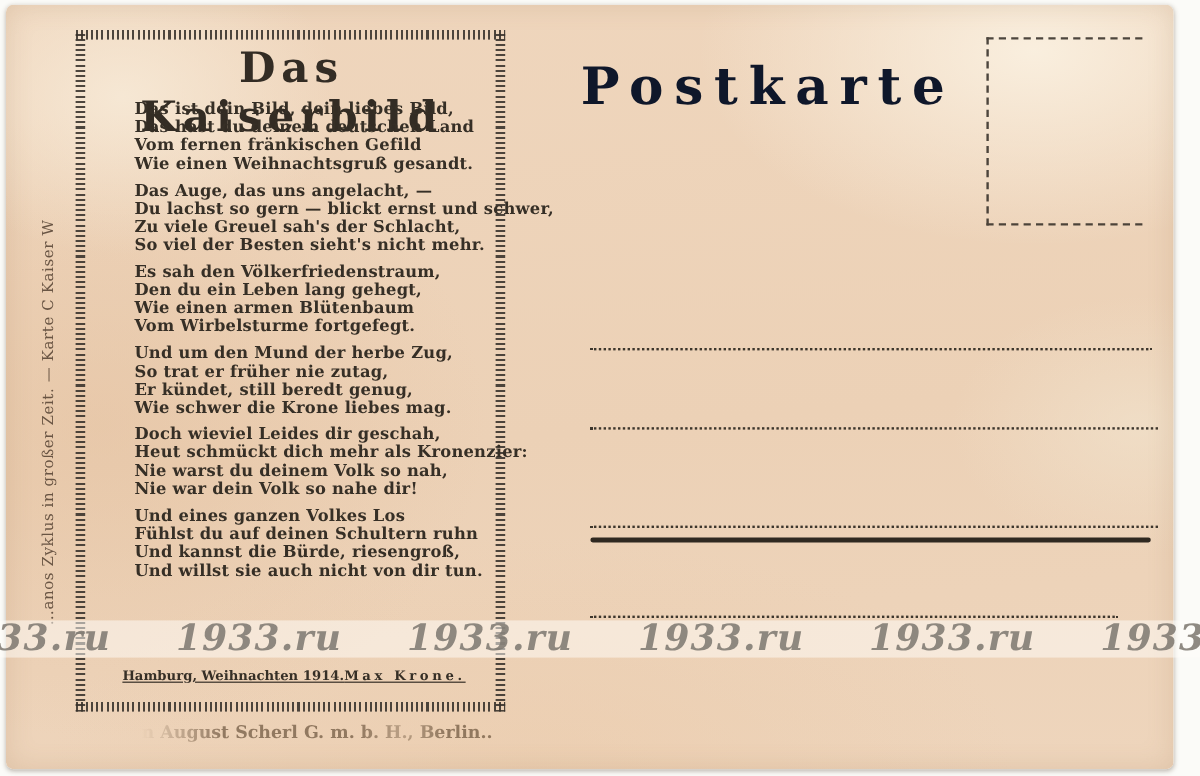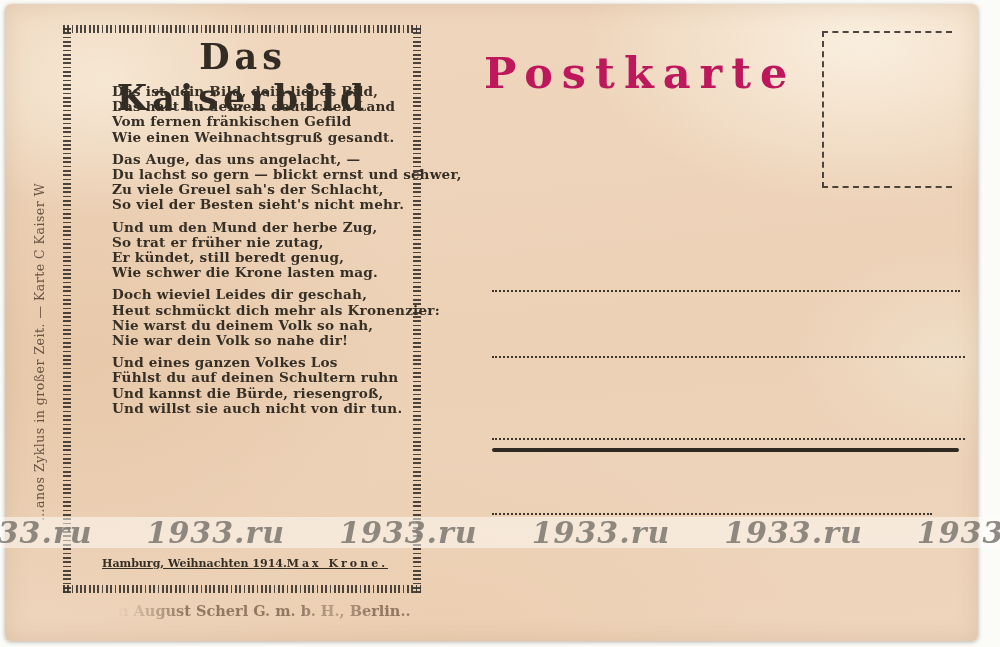--- a/index.html
+++ b/index.html
@@ -49,21 +49,21 @@
   
   .spine{
     position:absolute;left:32px;top:562px;width:420px;
     transform:rotate(-90deg);transform-origin:left top;
     font-size:12.5px;color:rgba(82,64,48,0.85);letter-spacing:.5px;
     white-space:nowrap;text-align:center;
   }
   
   .postkarte{
     position:absolute;left:484px;top:48px;
-    font-size:43px;font-weight:bold;letter-spacing:9px;color:#be185d;text-align:center;
+    font-size:43px;font-weight:bold;letter-spacing:9px;color:#0f172a;text-align:center;
   }
   .stamp-box{
     position:absolute;left:822px;top:31px;width:128px;height:153px;
     border:2px dashed rgba(48,42,35,0.85);border-right:none;
   }
   .dotline{position:absolute;border-top:2px dotted #2f2921;height:0;opacity:.92;}
   .solidline{position:absolute;height:3.6px;background:#2f2921;border-radius:2px;}
   
   .wm-band{
     position:absolute;left:0;top:517px;width:1000px;height:31px;
@@ -97,24 +97,30 @@
       <div class="pline">Vom fernen fränkischen Gefild</div>
       <div class="pline">Wie einen Weihnachtsgruß gesandt.</div>
     </div>
     <div class="stanza">
       <div class="pline">Das Auge, das uns angelacht, —</div>
       <div class="pline">Du lachst so gern — blickt ernst und schwer,</div>
       <div class="pline">Zu viele Greuel sah's der Schlacht,</div>
       <div class="pline">So viel der Besten sieht's nicht mehr.</div>
     </div>
     <div class="stanza">
+      <div class="pline">Es sah den Völkerfriedenstraum,</div>
+      <div class="pline">Den du ein Leben lang gehegt,</div>
+      <div class="pline">Wie einen armen Blütenbaum</div>
+      <div class="pline">Vom Wirbelsturme fortgefegt.</div>
+    </div>
+    <div class="stanza">
       <div class="pline">Und um den Mund der herbe Zug,</div>
       <div class="pline">So trat er früher nie zutag,</div>
       <div class="pline">Er kündet, still beredt genug,</div>
-      <div class="pline">Wie schwer die Krone lasten mag.</div>
+      <div class="pline">Wie schwer die Krone liebes mag.</div>
     </div>
     <div class="stanza">
       <div class="pline">Doch wieviel Leides dir geschah,</div>
       <div class="pline">Heut schmückt dich mehr als Kronenzier:</div>
       <div class="pline">Nie warst du deinem Volk so nah,</div>
       <div class="pline">Nie war dein Volk so nahe dir!</div>
     </div>
     <div class="stanza">
       <div class="pline">Und eines ganzen Volkes Los</div>
       <div class="pline">Fühlst du auf deinen Schultern ruhn</div>

